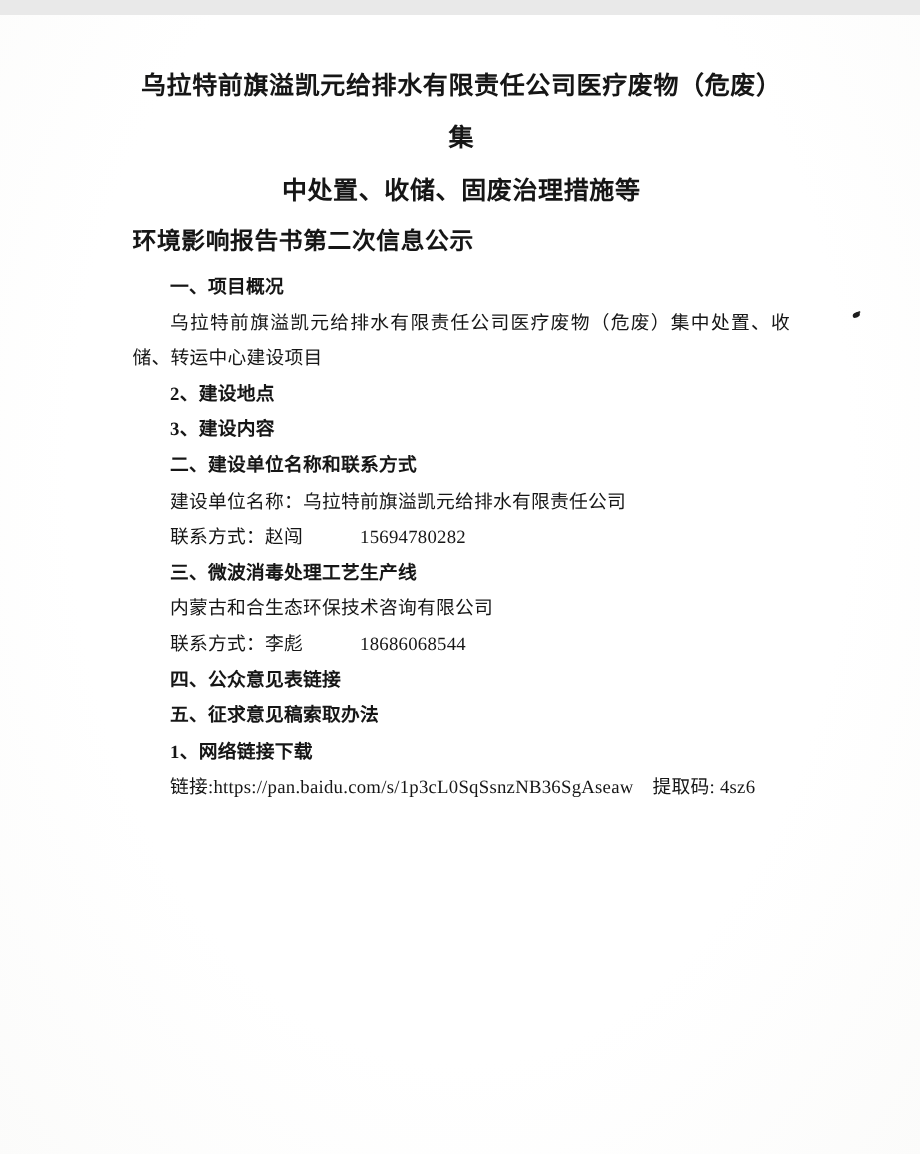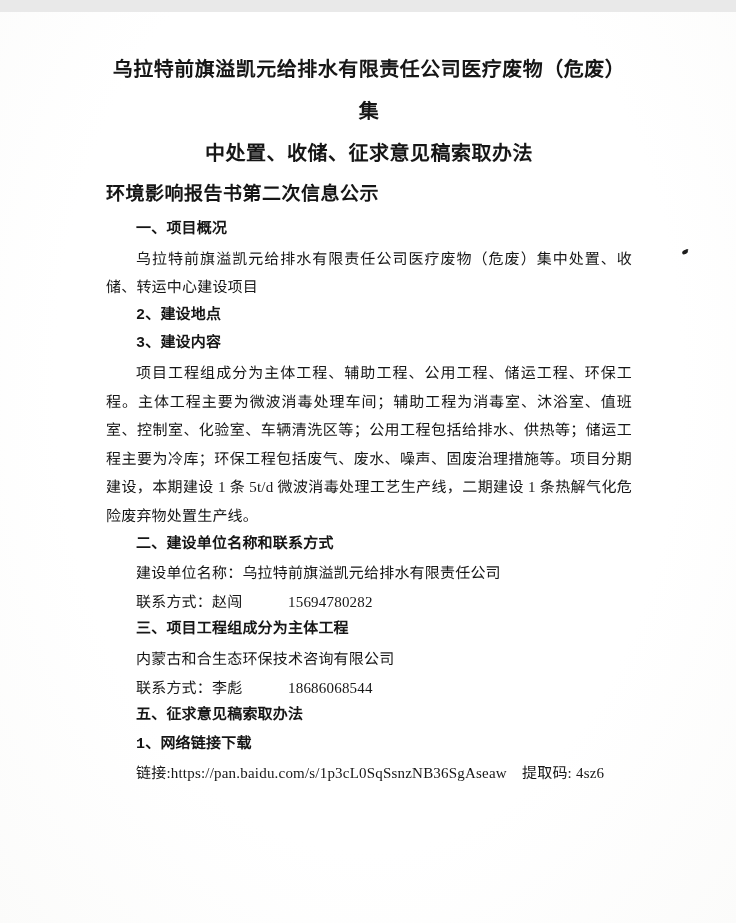--- a/index.html
+++ b/index.html
@@ -45,21 +45,20 @@
   }
   .body-flow p {
     margin: 0;
     text-indent: 2em;
     text-align: justify;
     letter-spacing: 0.2px;
   }
   .heading {
     font-weight: bold;
     letter-spacing: 0.6px;
-    font-family: Liberation Mono, monospace;
   }
   .single-line {
     text-align: left;
   }
   .url-line {
     white-space: nowrap;
     letter-spacing: -0.2px;
     text-align: left;
   }
   .ink-speck {
@@ -76,37 +75,37 @@
 </style>
 </head>
 <body>
 
 <div class="page">
 
   <div class="content">
 
     <div class="title-block">
       <div>乌拉特前旗溢凯元给排水有限责任公司医疗废物（危废）集</div>
-      <div>中处置、收储、征求意见稿索取办法</div>
+      <div>中处置、收储、固废治理措施等</div>
     </div>
 
     <div class="subtitle">环境影响报告书第二次信息公示</div>
 
     <div class="body-flow">
       <p class="heading">一、项目概况</p>
       <p>乌拉特前旗溢凯元给排水有限责任公司医疗废物（危废）集中处置、收储、转运中心建设项目</p>
       <p class="heading">2、建设地点</p>
       <p class="heading">3、建设内容</p>
-      <p>项目工程组成分为主体工程、辅助工程、公用工程、储运工程、环保工程。主体工程主要为微波消毒处理车间；辅助工程为消毒室、沐浴室、值班室、控制室、化验室、车辆清洗区等；公用工程包括给排水、供热等；储运工程主要为冷库；环保工程包括废气、废水、噪声、固废治理措施等。项目分期建设，本期建设 1 条 5t/d 微波消毒处理工艺生产线，二期建设 1 条热解气化危险废弃物处置生产线。</p>
       <p class="heading">二、建设单位名称和联系方式</p>
       <p class="single-line">建设单位名称：乌拉特前旗溢凯元给排水有限责任公司</p>
       <p class="single-line">联系方式：赵闯　　　15694780282</p>
-      <p class="heading">三、项目工程组成分为主体工程</p>
+      <p class="heading">三、微波消毒处理工艺生产线</p>
       <p class="single-line">内蒙古和合生态环保技术咨询有限公司</p>
       <p class="single-line">联系方式：李彪　　　18686068544</p>
+      <p class="heading">四、公众意见表链接</p>
       <p class="heading">五、征求意见稿索取办法</p>
       <p class="heading">1、网络链接下载</p>
       <p class="url-line">链接:https://pan.baidu.com/s/1p3cL0SqSsnzNB36SgAseaw　提取码: 4sz6</p>
     </div>
 
   </div>
 
   <div class="ink-speck"></div>
 
 </div>

